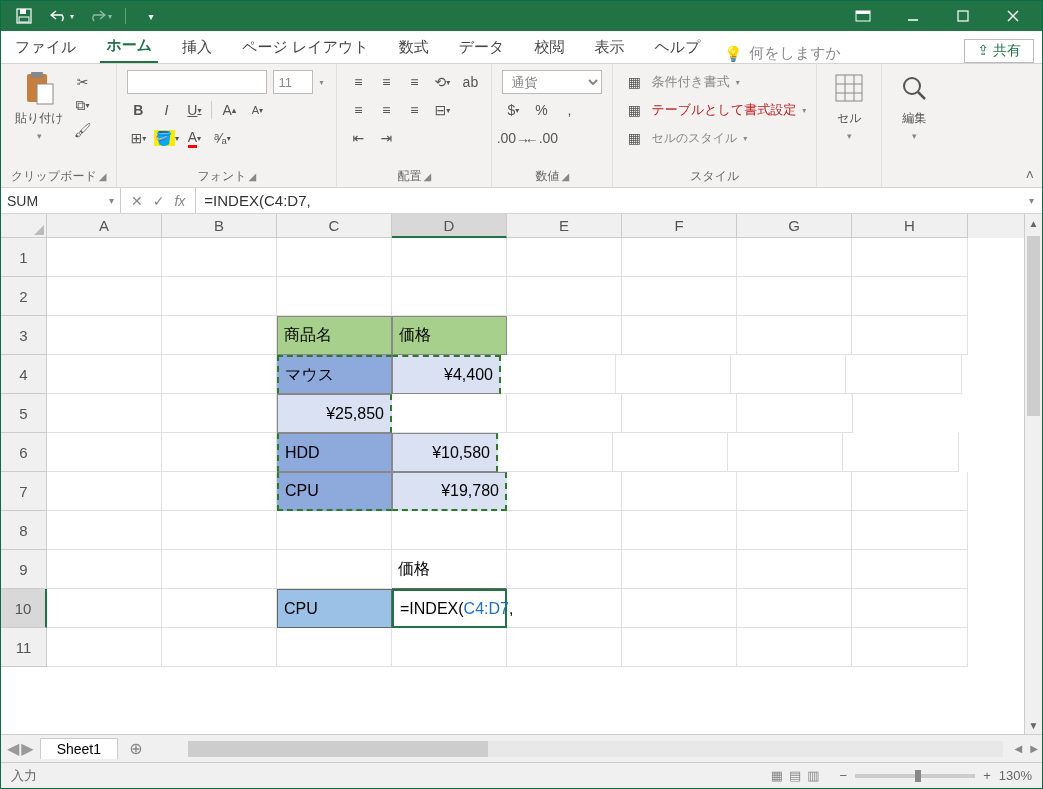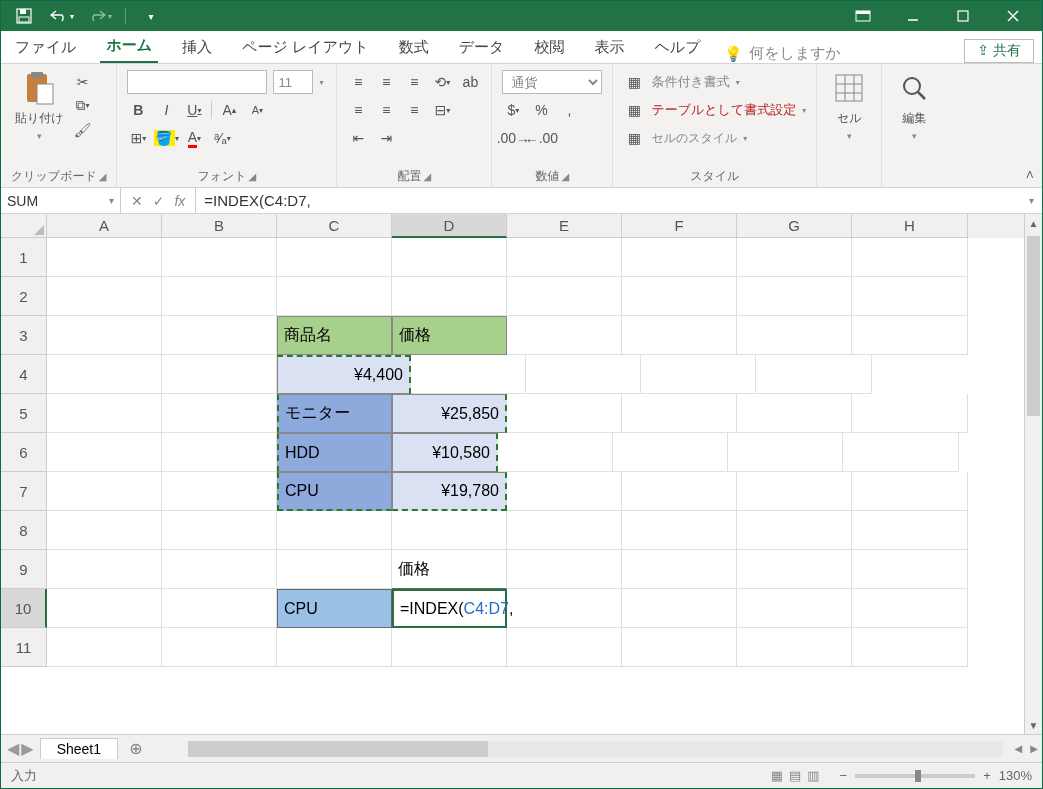--- a/index.html
+++ b/index.html
@@ -360,31 +360,31 @@
           <div class="cell" style="width:115px"></div>
           <div class="cell" style="width:115px"></div>
           <div class="cell" style="width:115px"></div>
           <div class="cell" style="width:116px"></div>
         </div>
 
       <div class="row">
           <div class="row-h">4</div>
           <div class="cell" style="width:115px"></div>
           <div class="cell" style="width:115px"></div>
-          <div class="cell data-light right" style="width:134px;border-top:2px dashed #2a7a2a;border-right:2px dashed #2a7a2a">¥4,400</div>
+          <div class="cell data-blue marching" style="width:115px;border-bottom:1px solid #888;outline:none;border-top:2px dashed #2a7a2a;border-left:2px dashed #2a7a2a">マウス</div>
+          <div class="cell data-light right" style="width:109px;border-top:2px dashed #2a7a2a;border-right:2px dashed #2a7a2a">¥4,400</div>
           <div class="cell" style="width:115px"></div>
           <div class="cell" style="width:115px"></div>
           <div class="cell" style="width:115px"></div>
           <div class="cell" style="width:116px"></div>
         </div>
       <div class="row">
           <div class="row-h">5</div>
           <div class="cell" style="width:115px"></div>
           <div class="cell" style="width:115px"></div>
-          <div class="cell data-blue" style="width:115px;border-left:2px dashed #2a7a2a">モニター</div>
           <div class="cell data-light right" style="width:115px;border-right:2px dashed #2a7a2a">¥25,850</div>
           <div class="cell" style="width:115px"></div>
           <div class="cell" style="width:115px"></div>
           <div class="cell" style="width:115px"></div>
           <div class="cell" style="width:116px"></div>
         </div>
       <div class="row">
           <div class="row-h">6</div>
           <div class="cell" style="width:115px"></div>
           <div class="cell" style="width:115px"></div>

